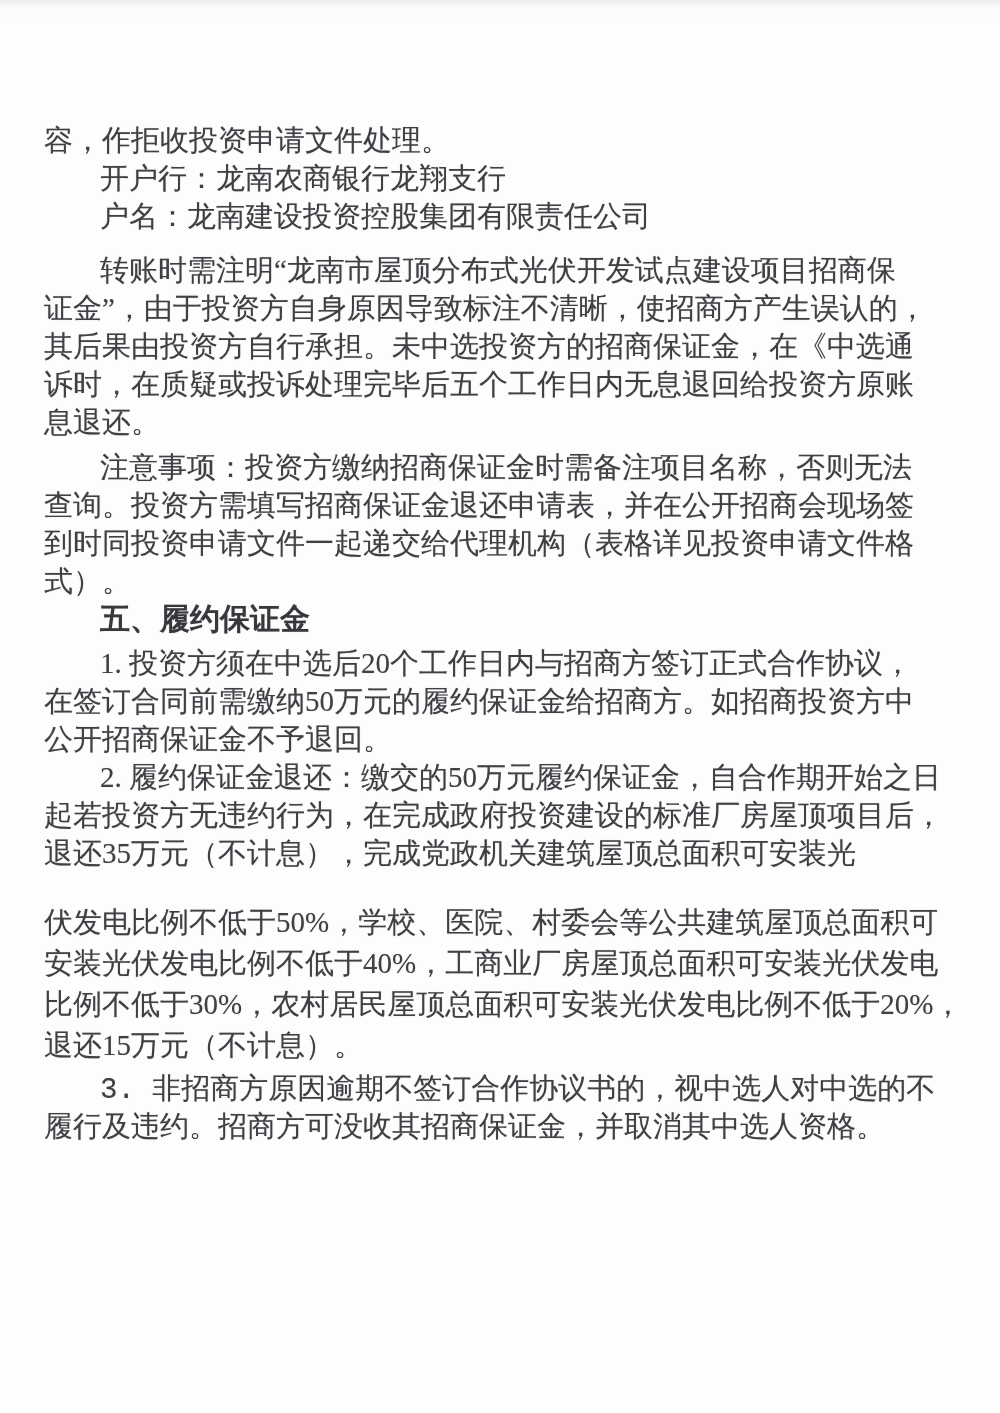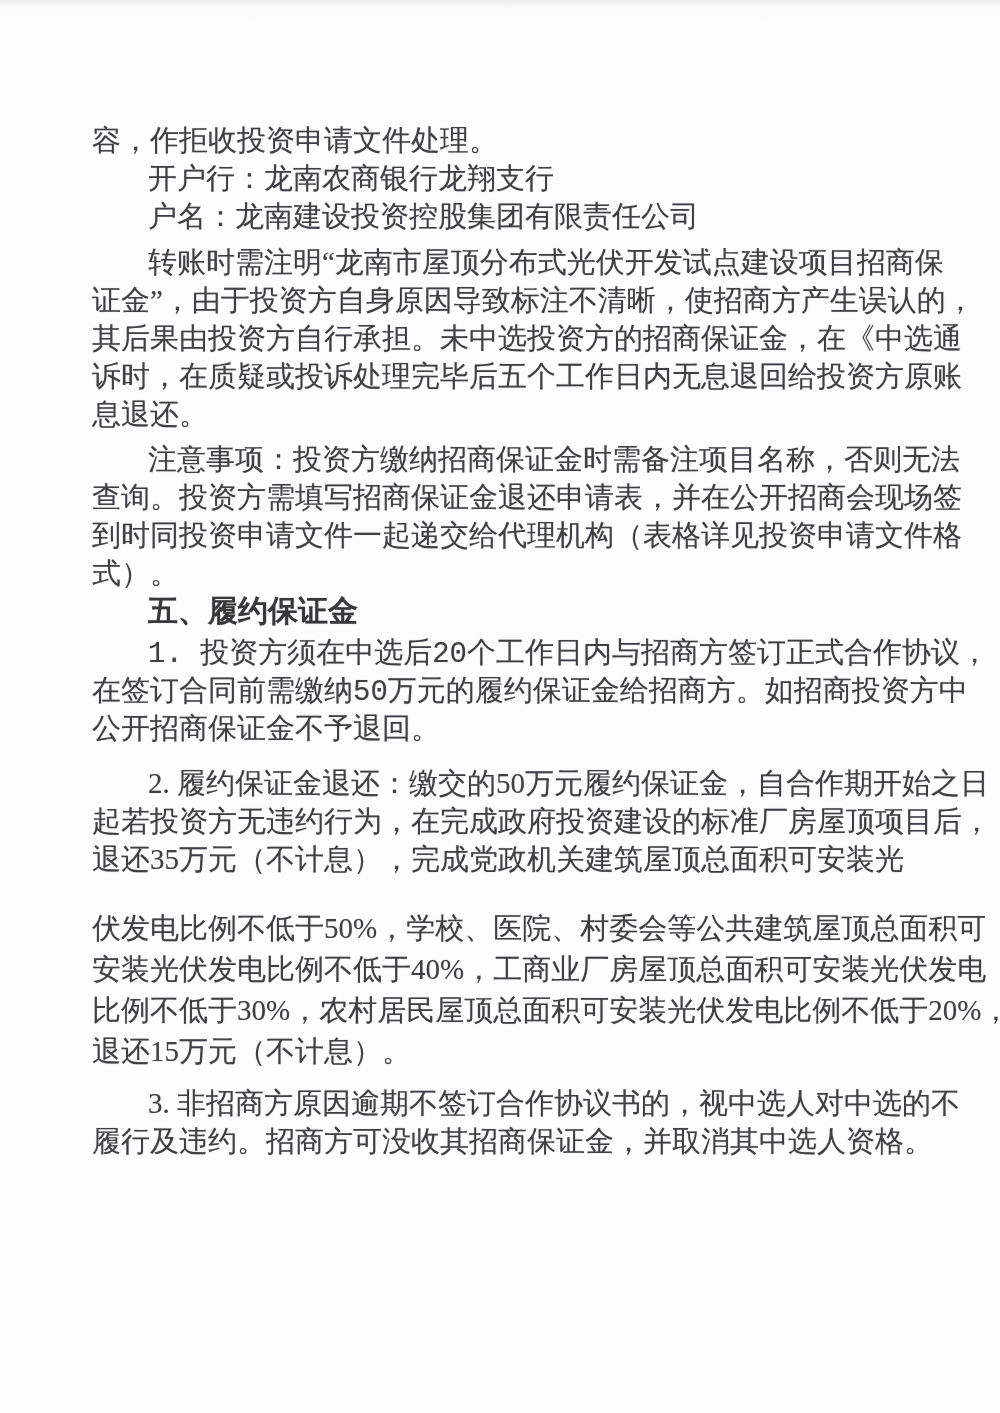--- a/index.html
+++ b/index.html
@@ -1,43 +1,43 @@
 <!DOCTYPE html>
 <html><head>
 <meta charset="utf-8">
 <style>
   html,body{margin:0;padding:0;background:#ffffff;}
   .page{
     position:relative;
     width:1000px;
     height:1413px;
     box-sizing:border-box;
-    padding:121px 92px 0 92px;
+    padding:121px 92px 0 44px;
     background:linear-gradient(180deg,#ededed 0px,#fafafa 7px,#fdfdfd 20px,#fdfdfd 100%);
     font-family:"Liberation Serif","DejaVu Serif",serif;
     font-size:29px;
     color:#3f3f44;
     text-shadow:0 0 1px rgba(70,70,78,.35);
     overflow:hidden;
   }
   .para{margin:0;}
   .ln{
     height:38px;
     line-height:38px;
     white-space:nowrap;
     letter-spacing:0px;
   }
   .ind{text-indent:56px;}
-  .p3{margin-top:8px;}
+  .p3{margin-top:16px;}
   .p4{margin-top:7px;}
-  .p5{margin-top:6px;font-family:Liberation Mono, monospace;}
-  .p6{margin-top:14px;}
+  .p5{margin-top:6px;}
+  .p6{}
   .p7{margin-top:30px;}
   .p7 .ln{height:41px;line-height:41px;}
-  .p8{margin-top:12px;}
+  .p8{margin-top:6px;font-family:Liberation Mono, monospace;}
   .heading .ln{
     font-family:"Liberation Sans","DejaVu Sans",sans-serif;
     font-weight:bold;
     font-size:30px;
     color:#38383c;
   }
 </style>
 </head>
 <body>
 

